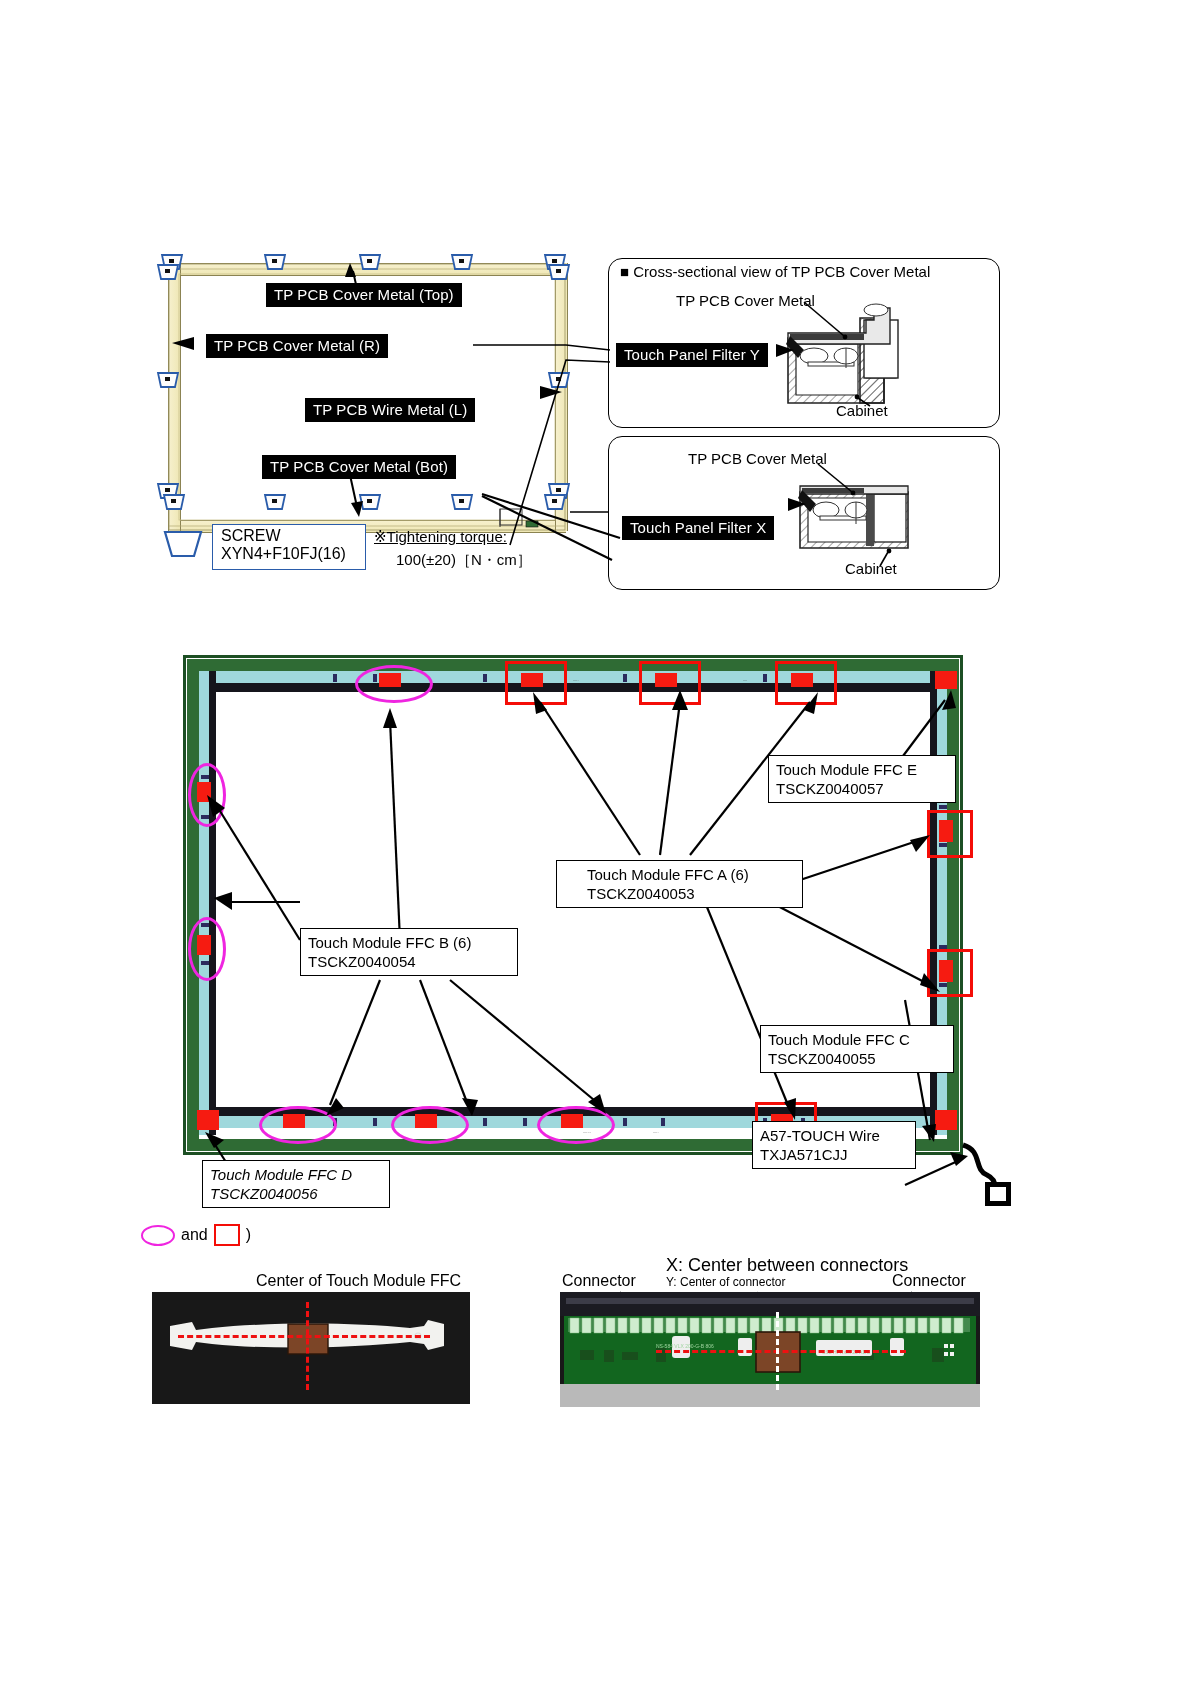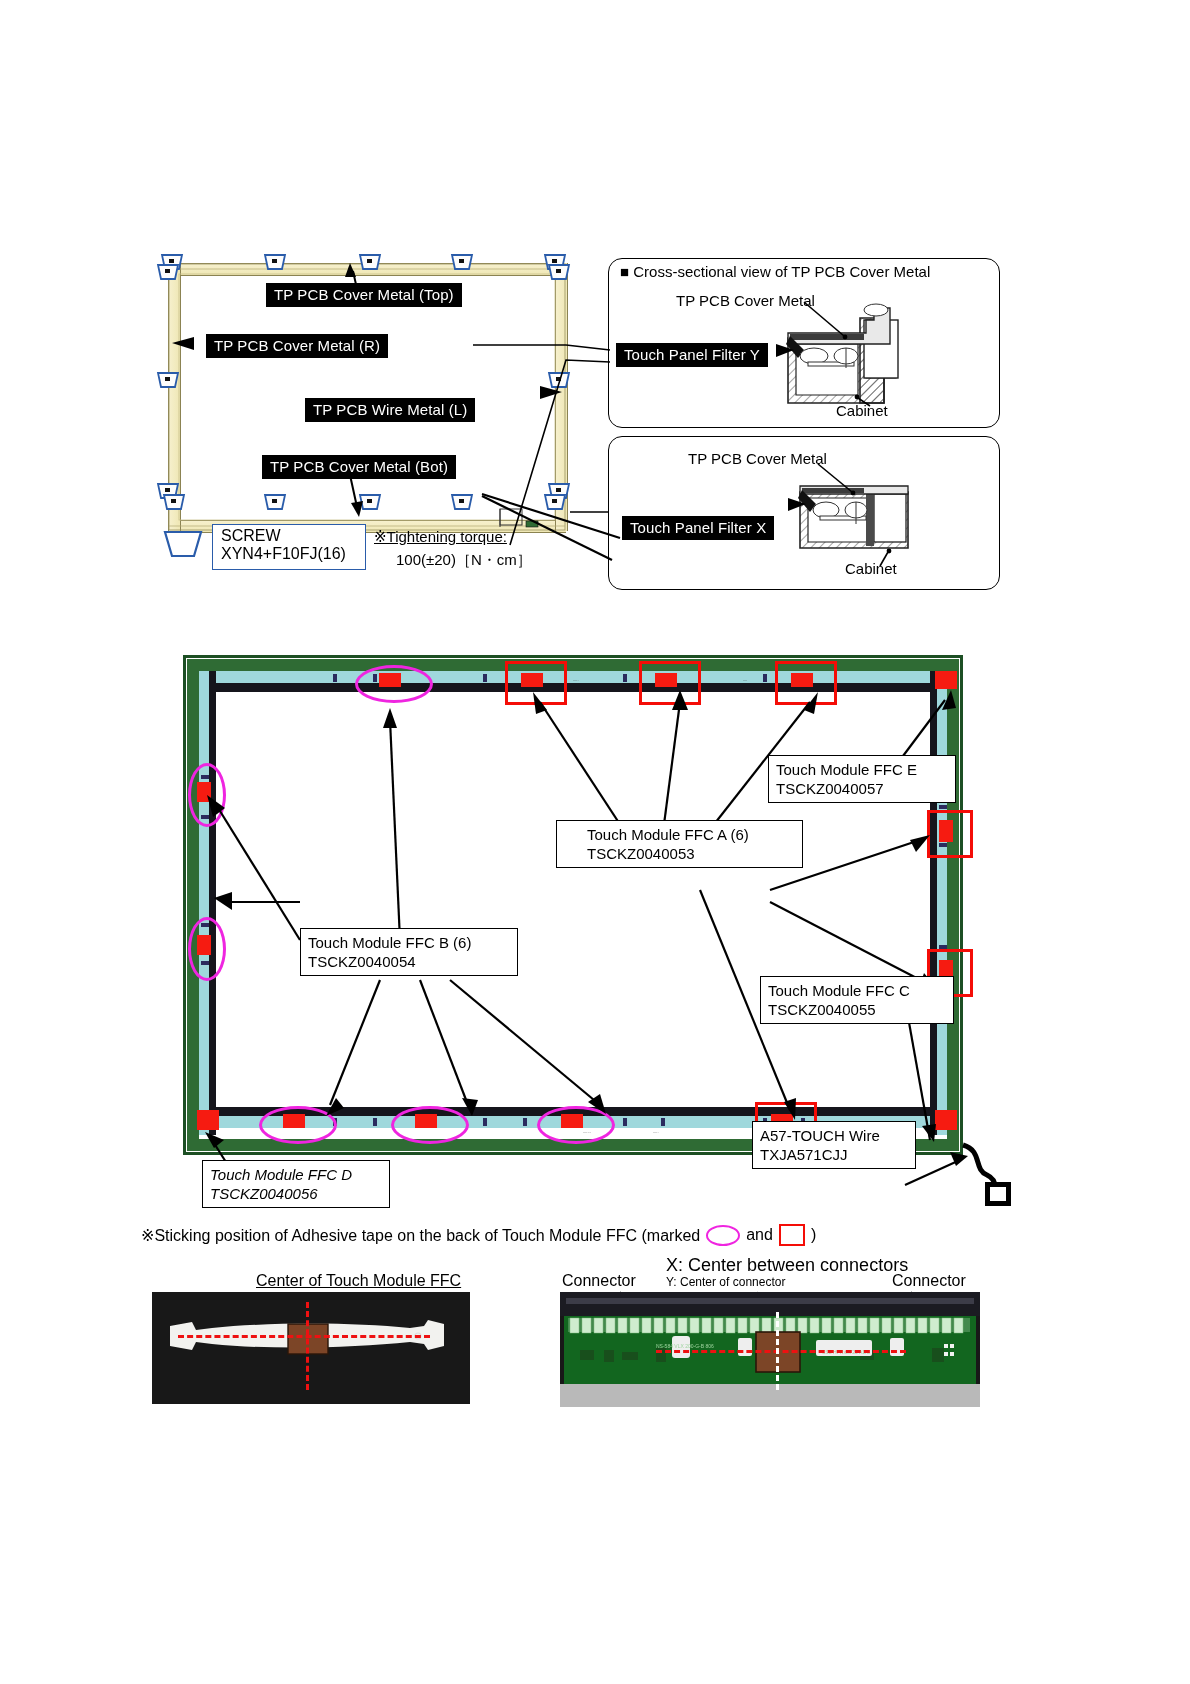--- a/index.html
+++ b/index.html
@@ -360,54 +360,53 @@
   <path d="M8,10 C28,16 18,34 32,40 C44,46 40,58 34,60" stroke="#000" stroke-width="5" fill="none"></path>
   <rect x="30" y="47" width="26" height="24" fill="#000"></rect>
   <rect x="35" y="52" width="16" height="14" fill="#fff"></rect>
 </svg>
 
 <div class="abs boxlabel" style="left:768px;top:755px;width:172px;">
   <div>Touch Module FFC E</div>
   <div>TSCKZ0040057</div>
 </div>
 
-<div class="abs boxlabel" style="left:556px;top:820px;width:208px;padding-left:30px;">
+<div class="abs boxlabel" style="left:556px;top:860px;width:208px;padding-left:30px;">
   <div>Touch Module FFC A (6)</div>
   <div>TSCKZ0040053</div>
 </div>
 
 <div class="abs boxlabel" style="left:300px;top:928px;width:202px;">
   <div>Touch Module FFC B (6)</div>
   <div>TSCKZ0040054</div>
 </div>
 
-<div class="abs boxlabel" style="left:760px;top:976px;width:178px;">
+<div class="abs boxlabel" style="left:760px;top:1025px;width:178px;">
   <div>Touch Module FFC C</div>
   <div>TSCKZ0040055</div>
 </div>
 
 <div class="abs boxlabel" style="left:202px;top:1160px;width:172px;font-style:italic;">
   <div>Touch Module FFC D</div>
   <div>TSCKZ0040056</div>
 </div>
 
 <div class="abs boxlabel" style="left:752px;top:1121px;width:148px;">
   <div>A57-TOUCH Wire</div>
   <div>TXJA571CJJ</div>
 </div>
 
 <div class="abs" style="left:141px;top:1224px;display:flex;align-items:center;gap:6px;font-size:16px;white-space:nowrap;">
-  <span>※Sticking position of Adhesive tape on the back of Touch Module FFC (marked</span>
   <span style="display:inline-block;width:30px;height:17px;border:2.5px solid #ef25e0;border-radius:50%;"></span>
   <span>and</span>
   <span style="display:inline-block;width:22px;height:18px;border:2.5px solid #f40d07;"></span>
   <span>)</span>
 </div>
 
-<div class="abs plaintext" style="left:256px;top:1272px;font-size:16px;text-decoration:underline;">Center of Touch Module FFC</div>
+<div class="abs plaintext" style="left:256px;top:1272px;font-size:16px;">Center of Touch Module FFC</div>
 <svg class="abs" style="left:290px;top:1292px;" width="90" height="64">
   <path d="M78,4 L20,58" stroke="#000" stroke-width="1.6" fill="none"></path>
   <path d="M86,4 L28,58" stroke="#000" stroke-width="1.6" fill="none"></path>
 </svg>
 
 <div class="photo" style="left:152px;top:1292px;width:318px;height:112px;">
   <svg width="318" height="112" style="position:absolute;left:0;top:0;">
     <path d="M18,34 L40,30 L44,38 L60,36 C120,30 200,30 258,36 L272,34 L276,28 L292,32 L292,54
              L276,58 L272,52 L258,50 C200,56 120,58 60,52 L44,50 L40,58 L18,54 Z" fill="#f2f2ef"></path>
     <rect x="136" y="32" width="40" height="30" fill="#7c4527" stroke="#2a1609" stroke-width="1.4"></rect>

